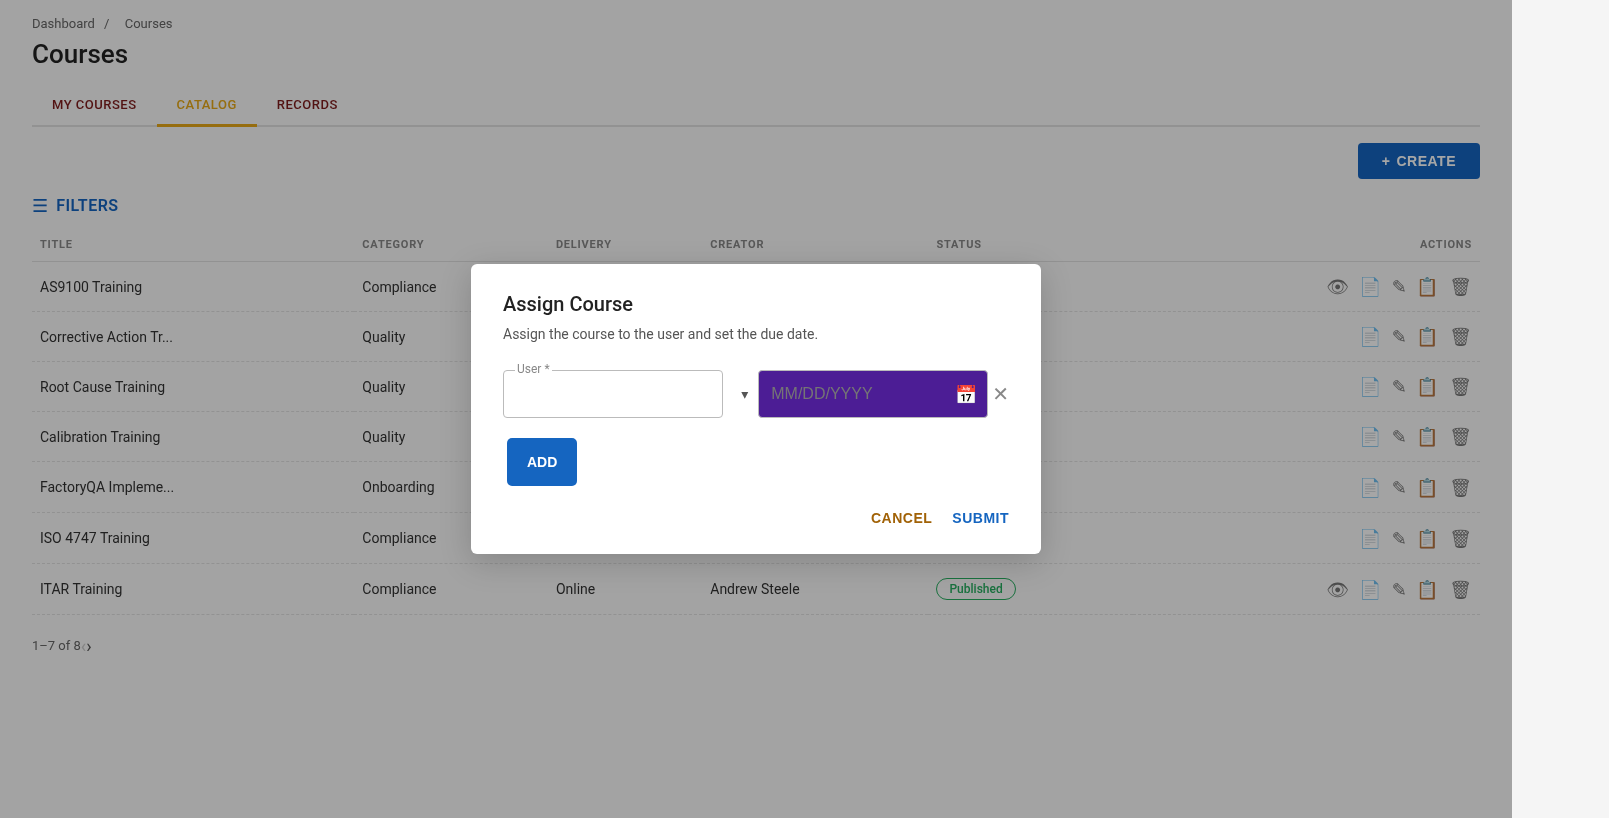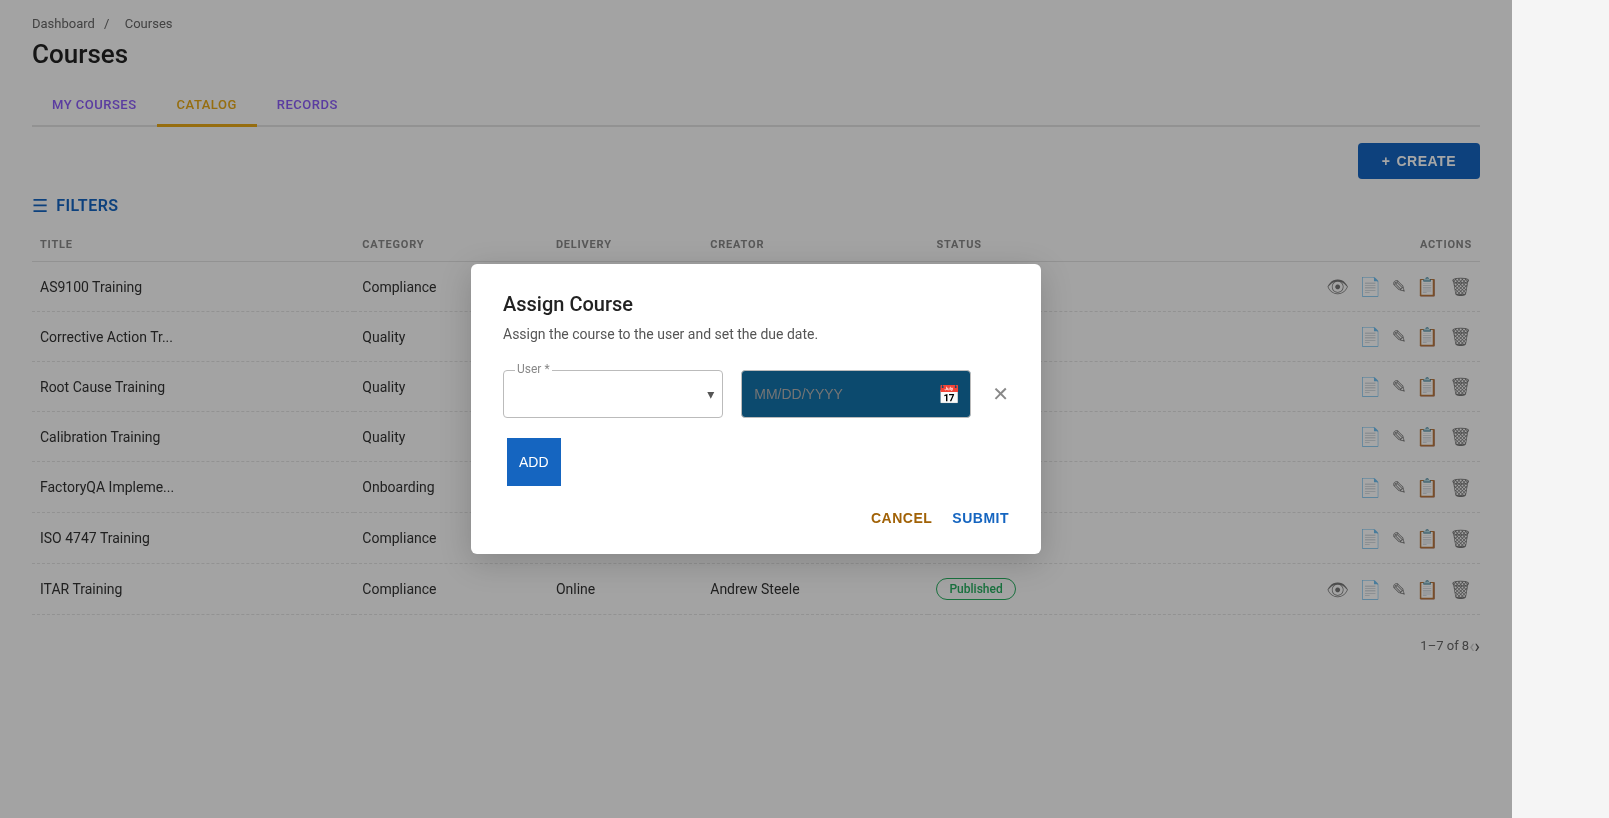--- a/index.html
+++ b/index.html
@@ -35,21 +35,21 @@
     
     .tabs {
       display: flex;
       border-bottom: 2px solid #e0e0e0;
       margin-bottom: 0;
     }
     .tab {
       padding: 12px 20px;
       font-size: 13px;
       font-weight: 500;
-      color: #8b5cf6;
+      color: #7f1d1d;
       cursor: pointer;
       letter-spacing: 0.5px;
       border-bottom: 3px solid transparent;
       margin-bottom: -2px;
     }
     .tab.active {
       color: #e6a817;
       border-bottom: 3px solid #e6a817;
     }
     
@@ -140,21 +140,20 @@
       gap: 10px;
     }
     .action-icon {
       cursor: pointer;
       color: #777;
       font-size: 18px;
     }
     
     .pagination {
       display: flex;
-      justify-content: flex-end;
       align-items: center;
       padding: 20px 32px;
       gap: 0;
       font-size: 13px;
       color: #666;
     }
     .pagination-arrow {
       cursor: pointer;
       color: #555;
       font-size: 18px;
@@ -186,21 +185,21 @@
       color: #222;
       margin-bottom: 10px;
     }
     .modal-desc {
       font-size: 14px;
       color: #555;
       margin-bottom: 28px;
     }
     .modal-fields {
       display: flex;
-      gap: 17px;
+      gap: 0;
       align-items: flex-end;
       margin-bottom: 20px;
     }
     .field-group {
       display: flex;
       flex-direction: column;
       position: relative;
     }
     .field-group label {
       font-size: 12px;
@@ -238,23 +237,23 @@
     }
     .date-input-wrapper {
       position: relative;
     }
     .date-input {
       width: 230px;
       height: 48px;
       border: 1.5px solid #bbb;
       border-radius: 4px;
       padding: 8px 40px 8px 12px;
-      font-size: 14px;
+      font-size: 16px;
       color: #999;
-      background: #0c4a6e;
+      background: #4c1d95;
     }
     .calendar-icon {
       position: absolute;
       right: 10px;
       top: 50%;
       transform: translateY(-50%);
       color: #555;
       cursor: pointer;
       font-size: 18px;
     }
@@ -263,24 +262,24 @@
       cursor: pointer;
       font-size: 20px;
       margin-left: 4px;
       align-self: center;
       margin-bottom: 0;
     }
     .add-btn {
       background: #1565c0;
       color: #fff;
       border: none;
-      padding: 10px 12px;
-      border-radius: 0;
-      font-size: 14px;
-      font-weight: 400;
+      padding: 10px 20px;
+      border-radius: 5px;
+      font-size: 14px;
+      font-weight: 700;
       cursor: pointer;
       height: 48px;
       margin-left: 4px;
     }
     .modal-footer {
       display: flex;
       justify-content: flex-end;
       gap: 20px;
       margin-top: 24px;
     }

